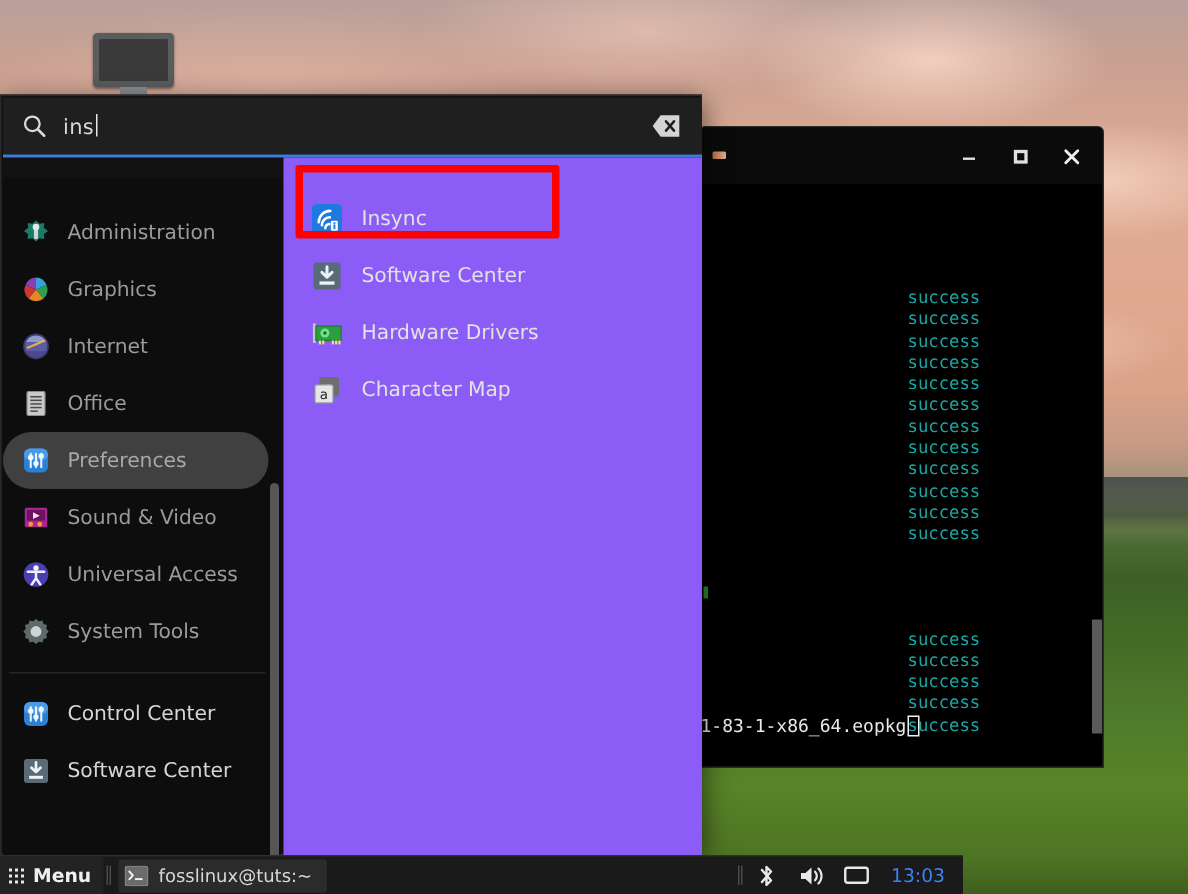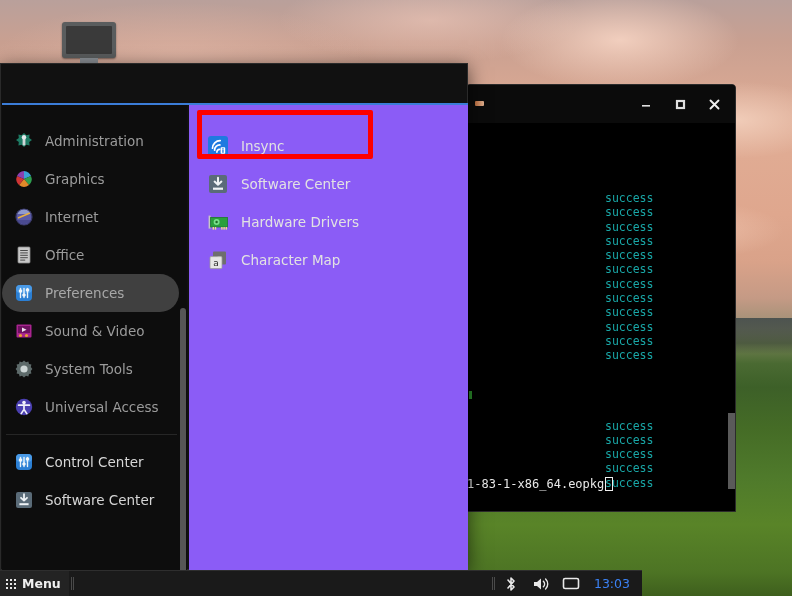--- a/index.html
+++ b/index.html
@@ -105,21 +105,21 @@
   #search-caret {
     display: inline-block; width: 1px; height: 15px;
     background: #e6e6e6; vertical-align: -2px; margin-left: 1px;
   }
   #search-clear {
     margin-left: auto; margin-right: 14px; width: 20px; height: 16px; flex: 0 0 auto;
   }
 
   
   #sidebar {
-    position: absolute; left: 1px; top: 41px; width: 185px; height: 465px;
+    position: absolute; left: 1px; top: 55px; width: 185px; height: 465px;
     background: #0d0d0d;
     overflow: hidden;
   }
   .cat-list { padding-top: 17px; }
   .cat-item {
     display: flex; align-items: center; height: 38px;
     padding-left: 12px; margin-right: 8px;
     border-radius: 19px;
   }
   .cat-item.active { background: #404040; }
@@ -307,20 +307,31 @@
       <div class="term-line">success</div>
       <div class="term-line">success</div>
       <div class="term-line">success</div>
       <div id="term-prompt"><span>1-83-1-x86_64.eopkg</span><span id="term-cursor"></span></div>
       <div id="term-scroll"></div>
     </div>
   </div>
 
   <div id="menu-panel">
 
+    <div id="search-row">
+      <svg id="search-icon" viewBox="0 0 20 20">
+        <circle cx="8.4" cy="8.4" r="5.4" fill="none" stroke="#d9d9d9" stroke-width="1.7"></circle>
+        <path d="M12.6 12.6 L17.2 17.2" stroke="#d9d9d9" stroke-width="1.9" stroke-linecap="round"></path>
+      </svg>
+      <div id="search-input-text"><span>ins</span><span id="search-caret"></span></div>
+      <svg id="search-clear" viewBox="0 0 22 18">
+        <path d="M7 1 L21 1 L21 17 L7 17 L1 9 Z" fill="#d4d4d4"></path>
+        <path d="M11 5.5 L17 12.5 M17 5.5 L11 12.5" stroke="#1f1f1f" stroke-width="1.9" stroke-linecap="round"></path>
+      </svg>
+    </div>
     <div id="search-underline"></div>
 
     <div id="sidebar">
       <div class="cat-list">
 
         <div class="cat-item">
           <span class="cat-icon">
             <svg width="20" height="20" viewBox="0 0 20 20">
               <path d="M10 2 L12.4 4.2 L15.6 3.6 L15.2 6.9 L18 9 L15.2 11.1 L15.6 14.4 L12.4 13.8 L10 16 L7.6 13.8 L4.4 14.4 L4.8 11.1 L2 9 L4.8 6.9 L4.4 3.6 L7.6 4.2 Z" fill="#1d7a63"></path>
               <rect x="8.6" y="6.5" width="2.8" height="8" rx="1.2" fill="#cfd6d8"></rect>
@@ -399,37 +410,37 @@
               <circle cx="6.5" cy="14.5" r="1.6" fill="#e8a030"></circle>
               <circle cx="12.5" cy="14.5" r="1.6" fill="#e8a030"></circle>
             </svg>
           </span>
           <span class="cat-label">Sound &amp; Video</span>
         </div>
 
         <div class="cat-item">
           <span class="cat-icon">
             <svg width="20" height="20" viewBox="0 0 20 20">
-              <path d="M10 1.6 L12 3.2 L14.4 2.6 L15 5 L17.4 5.6 L16.8 8 L18.4 10 L16.8 12 L17.4 14.4 L15 15 L14.4 17.4 L12 16.8 L10 18.4 L8 16.8 L5.6 17.4 L5 15 L2.6 14.4 L3.2 12 L1.6 10 L3.2 8 L2.6 5.6 L5 5 L5.6 2.6 L8 3.2 Z" fill="#5d6a6a"></path>
-              <circle cx="10" cy="10" r="3.6" fill="#cdd6d6"></circle>
-            </svg>
-          </span>
-          <span class="cat-label">System Tools</span>
-        </div>
-
-        <div class="cat-item">
-          <span class="cat-icon">
-            <svg width="20" height="20" viewBox="0 0 20 20">
               <circle cx="10" cy="10" r="8.2" fill="#4a3fb0"></circle>
               <circle cx="10" cy="5.6" r="1.8" fill="#f0f0fa"></circle>
               <path d="M4.6 8.2 L15.4 8.2" stroke="#f0f0fa" stroke-width="1.7" stroke-linecap="round"></path>
               <path d="M10 8.2 L10 12.4 M10 12.4 L7.2 16.6 M10 12.4 L12.8 16.6" stroke="#f0f0fa" stroke-width="1.7" stroke-linecap="round" fill="none"></path>
             </svg>
           </span>
           <span class="cat-label">Universal Access</span>
+        </div>
+
+        <div class="cat-item">
+          <span class="cat-icon">
+            <svg width="20" height="20" viewBox="0 0 20 20">
+              <path d="M10 1.6 L12 3.2 L14.4 2.6 L15 5 L17.4 5.6 L16.8 8 L18.4 10 L16.8 12 L17.4 14.4 L15 15 L14.4 17.4 L12 16.8 L10 18.4 L8 16.8 L5.6 17.4 L5 15 L2.6 14.4 L3.2 12 L1.6 10 L3.2 8 L2.6 5.6 L5 5 L5.6 2.6 L8 3.2 Z" fill="#5d6a6a"></path>
+              <circle cx="10" cy="10" r="3.6" fill="#cdd6d6"></circle>
+            </svg>
+          </span>
+          <span class="cat-label">System Tools</span>
         </div>
 
         <div id="sidebar-divider"></div>
 
         <div class="fav-item">
           <span class="cat-icon">
             <svg width="20" height="20" viewBox="0 0 20 20">
               <rect x="2" y="2" width="16" height="16" rx="4" fill="#2b7fd4"></rect>
               <rect x="2" y="2" width="16" height="8" rx="4" fill="#4a9ae6"></rect>
               <g stroke="#e9f2fa" stroke-width="1.4" stroke-linecap="round">
@@ -555,20 +566,28 @@
           <i></i>
           <i></i>
           <i></i>
           <i></i>
           <i></i>
           <i></i>
       </span>
       <span id="menu-button-label">Menu</span>
     </div>
     <span class="grip"></span>
+    <div id="task-item">
+      <svg width="16" height="14" viewBox="0 0 16 14">
+        <rect x="0.5" y="0.5" width="15" height="13" rx="1.5" fill="#6b6b6b" stroke="#8a8a8a" stroke-width="0.8"></rect>
+        <path d="M3.2 4 L5.6 6.6 L3.2 9.2" fill="none" stroke="#f0f0f0" stroke-width="1.3" stroke-linecap="round" stroke-linejoin="round"></path>
+        <rect x="7" y="8.4" width="5" height="1.3" fill="#f0f0f0"></rect>
+      </svg>
+      <span id="task-item-label">fosslinux@tuts:~</span>
+    </div>
     <div id="tray">
       <span class="grip"></span>
       <span class="tray-icon">
         <svg width="16" height="18" viewBox="0 0 16 18">
           <path d="M5 5 L11 12 L8 15 L8 3 L11 6 L5 13" fill="none" stroke="#e8e8e8" stroke-width="1.6" stroke-linejoin="round" stroke-linecap="round"></path>
         </svg>
       </span>
       <span class="tray-icon">
         <svg width="18" height="16" viewBox="0 0 18 16">
           <path d="M2 6 L5 6 L9 2.4 L9 13.6 L5 10 L2 10 Z" fill="#e8e8e8"></path>

